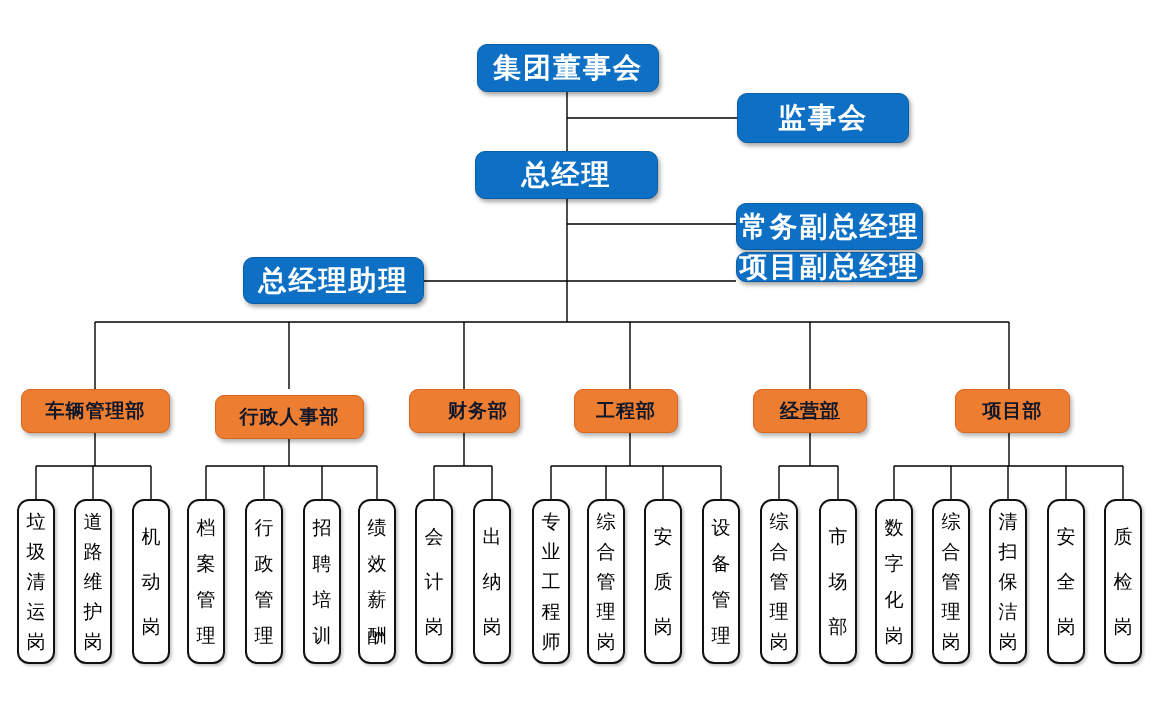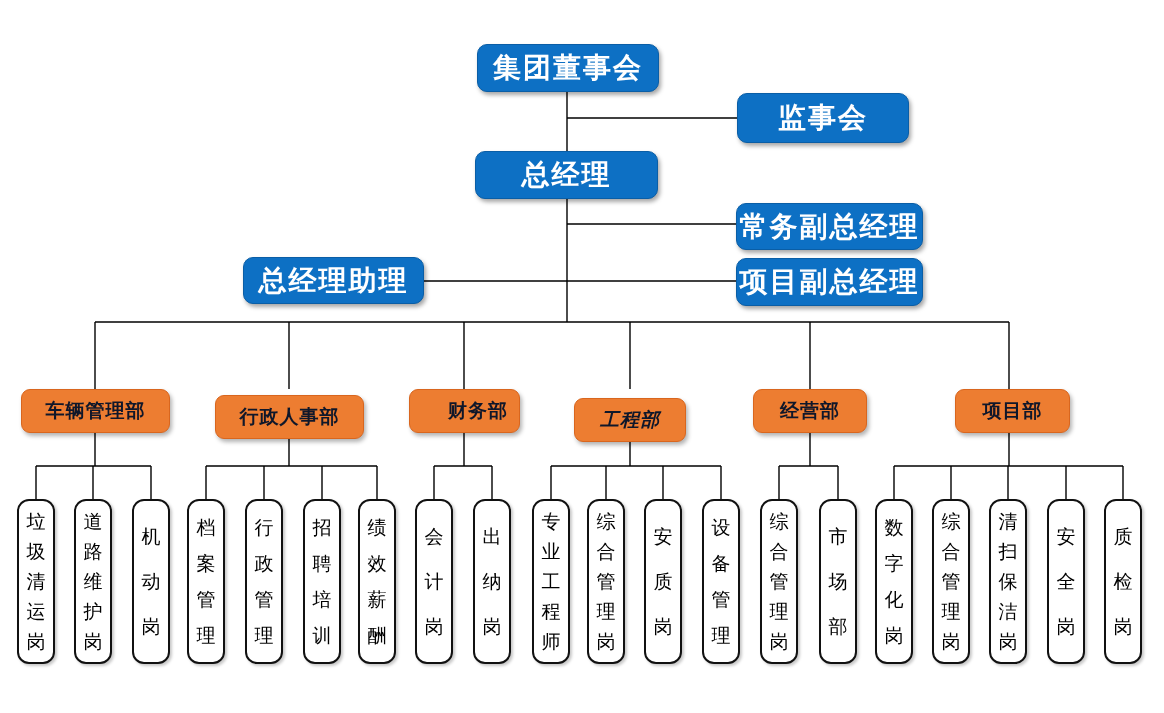--- a/index.html
+++ b/index.html
@@ -92,27 +92,27 @@
       <line x1="1066" y1="466" x2="1066" y2="499"></line>
       <line x1="1123" y1="466" x2="1123" y2="499"></line>
     </g>
   </svg>
 
   <div class="node exec" style="left:477px;top:44px;width:182px;height:48px;">集团董事会</div>
   <div class="node exec" style="left:737px;top:93px;width:172px;height:50px;">监事会</div>
   <div class="node exec" style="left:475px;top:151px;width:183px;height:48px;">总经理</div>
   <div class="node exec" style="left:736px;top:203px;width:187px;height:47px;">常务副总经理</div>
   <div class="node exec" style="left:243px;top:257px;width:181px;height:47px;">总经理助理</div>
-  <div class="node exec" style="left:736px;top:258px;width:187px;height:48px;">项目副总经理</div>
+  <div class="node exec" style="left:736px;top:252px;width:187px;height:30px;">项目副总经理</div>
 
   <div class="node dept" style="left:21px;top:389px;width:149px;height:44px;">车辆管理部</div>
   <div class="node dept" style="left:215px;top:395px;width:149px;height:44px;">行政人事部</div>
   <div class="node dept" style="left:409px;top:389px;width:111px;height:44px;padding-left:27px;">财务部</div>
-  <div class="node dept" style="left:574px;top:398px;width:112px;height:44px;font-style:italic;">工程部</div>
-  <div class="node dept" style="left:753px;top:389px;width:114px;height:44px;">经营部</div>
+  <div class="node dept" style="left:574px;top:389px;width:104px;height:44px;">工程部</div>
+  <div class="node dept" style="left:753px;top:389px;width:114px;height:44px;text-decoration:underline;">经营部</div>
   <div class="node dept" style="left:955px;top:389px;width:115px;height:44px;">项目部</div>
 
   <div class="node pos" style="left:17px;top:499px;width:38px;height:165px;">
       <span>垃</span>
       <span>圾</span>
       <span>清</span>
       <span>运</span>
       <span>岗</span>
     </div>
   <div class="node pos" style="left:74px;top:499px;width:38px;height:165px;">

